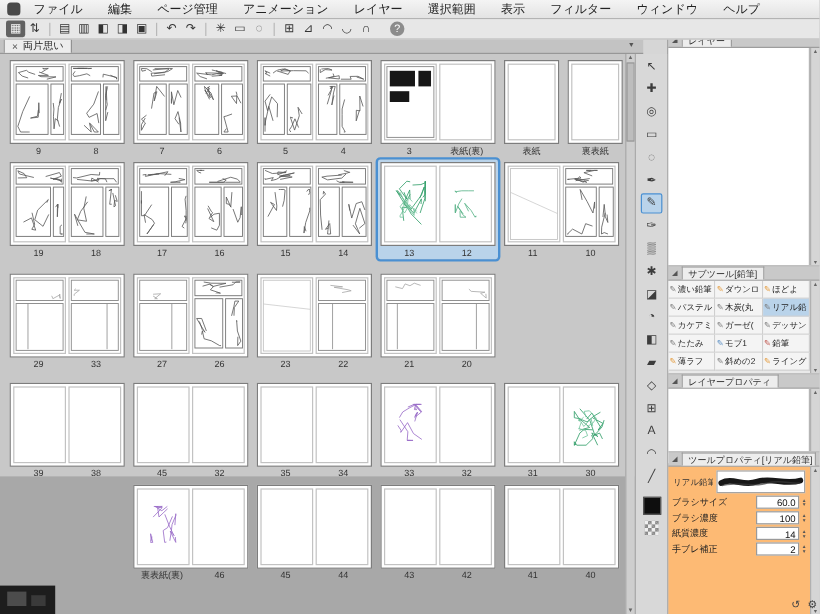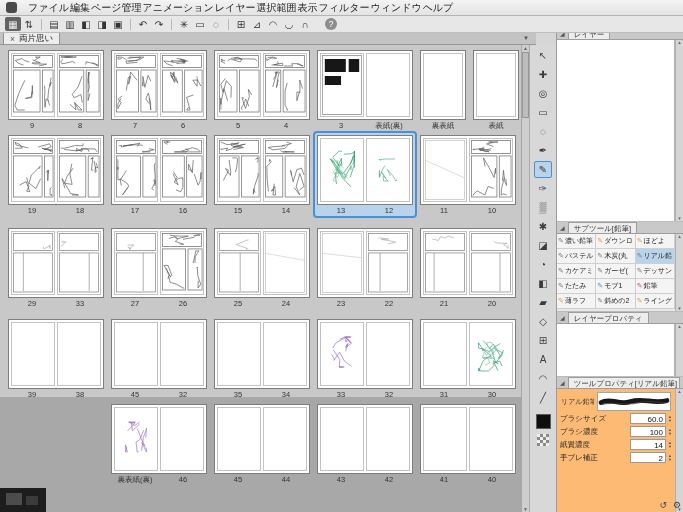--- a/index.html
+++ b/index.html
@@ -95,21 +95,21 @@
   
   .navthumb{position:absolute;left:0;top:488px;width:46px;height:24px;background:#1d1d1d;overflow:hidden;z-index:8}
   .navthumb .nv1{position:absolute;left:6px;top:5px;width:16px;height:12px;background:#4c4c4c}
   .navthumb .nv2{position:absolute;left:26px;top:8px;width:12px;height:9px;background:#3a3a3a}
 </style>
 </head>
 <body>
 
 <div class="menubar">
   <div class="logo"></div>
-  <nav id="menu" style="display:flex;gap:1px">
+  <nav id="menu" style="display:flex;gap:21px">
       <span class="menu-item">ファイル</span>
       <span class="menu-item">編集</span>
       <span class="menu-item">ページ管理</span>
       <span class="menu-item">アニメーション</span>
       <span class="menu-item">レイヤー</span>
       <span class="menu-item">選択範囲</span>
       <span class="menu-item">表示</span>
       <span class="menu-item">フィルター</span>
       <span class="menu-item">ウィンドウ</span>
       <span class="menu-item">ヘルプ</span>
@@ -278,29 +278,29 @@
           <div class="labels">
             <span>3</span>
             <span>表紙(裏)</span>
           </div>
         </div>
         <div class="cell single">
           <div class="pbox">
             <div class="pg"></div>
           </div>
           <div class="labels">
+            <span>表紙</span>
+          </div>
+        </div>
+        <div class="cell single">
+          <div class="pbox">
+            <div class="pg"></div>
+          </div>
+          <div class="labels">
             <span>裏表紙</span>
-          </div>
-        </div>
-        <div class="cell single">
-          <div class="pbox">
-            <div class="pg"></div>
-          </div>
-          <div class="labels">
-            <span>表紙</span>
           </div>
         </div>
       </div>
       <div class="pm-row">
         <div class="cell">
           <div class="pbox">
             <div class="pg">
               <svg viewBox="0 0 44 62" preserveAspectRatio="none">
                 <rect x="1.5" y="1.5" width="41" height="12.911286783828999" fill="none" stroke="#787878" stroke-width="0.8"></rect>
                 <rect x="1.5" y="16.911286783829" width="29.99611176084546" height="41.088713216171" fill="none" stroke="#787878" stroke-width="0.8"></rect>
@@ -511,42 +511,20 @@
                 <path d="M7.4,46.8 L8.0,43.7 L9.5,50.3 L15.8,52.0 L23.1,56.0 L24.3,56.0" fill="none" stroke="#5a5a5a" stroke-width="0.7" stroke-linejoin="round"></path>
                 <path d="M11.5,43.8 L7.4,33.4 L3.0,33.4 L10.3,44.9 L7.9,42.6 L5.4,35.9" fill="none" stroke="#5a5a5a" stroke-width="0.7" stroke-linejoin="round"></path>
                 <path d="M35.6,31.1 L35.9,24.3 L39.8,18.9 L36.4,18.9 L35.6,23.2 L33.5,31.2" fill="none" stroke="#5a5a5a" stroke-width="0.7" stroke-linejoin="round"></path>
                 <path d="M39.0,48.6 L38.8,56.0 L41.6,52.3 L38.6,43.8 L37.9,35.0 L38.1,36.0" fill="none" stroke="#5a5a5a" stroke-width="0.7" stroke-linejoin="round"></path>
               </svg>
             </div>
           </div>
           <div class="labels">
             <span>27</span>
             <span>26</span>
-          </div>
-        </div>
-        <div class="cell">
-          <div class="pbox">
-            <div class="pg">
-              <svg viewBox="0 0 44 62" preserveAspectRatio="none">
-                <rect x="1.5" y="1.5" width="41" height="16.914245151409062" fill="none" stroke="#8d8d8d" stroke-width="0.8"></rect>
-                <rect x="1.5" y="20.914245151409062" width="41" height="39.08575484859094" fill="none" stroke="#8d8d8d" stroke-width="0.8"></rect>
-                <path d="M23.231302397899007,20.914245151409062 L23.231302397899007,59" stroke="#8d8d8d" stroke-width="0.7" fill="none"></path>
-                <path d="M31.7,16.6 L29.5,16.9 L30.5,16.4 L19.1,12.6 L30.3,8.2 L32.1,7.9" fill="none" stroke="#a8a8a8" stroke-width="0.7" stroke-linejoin="round"></path>
-              </svg>
-            </div>
-            <div class="pg">
-              <svg viewBox="0 0 44 62" preserveAspectRatio="none">
-                <rect x="1.5" y="1.5" width="41" height="59" fill="none" stroke="#bdbdbd" stroke-width="0.7"></rect>
-                <path d="M1.5,21.305907974627758 L42.5,28.395329568719177" stroke="#c4c4c4" stroke-width="0.6" fill="none"></path>
-              </svg>
-            </div>
-          </div>
-          <div class="labels">
-            <span>25</span>
-            <span>24</span>
           </div>
         </div>
         <div class="cell">
           <div class="pbox">
             <div class="pg">
               <svg viewBox="0 0 44 62" preserveAspectRatio="none">
                 <rect x="1.5" y="1.5" width="41" height="59" fill="none" stroke="#bdbdbd" stroke-width="0.7"></rect>
                 <path d="M1.5,21.305751447242567 L42.5,25.764573805855854" stroke="#c4c4c4" stroke-width="0.6" fill="none"></path>
               </svg>
             </div>

